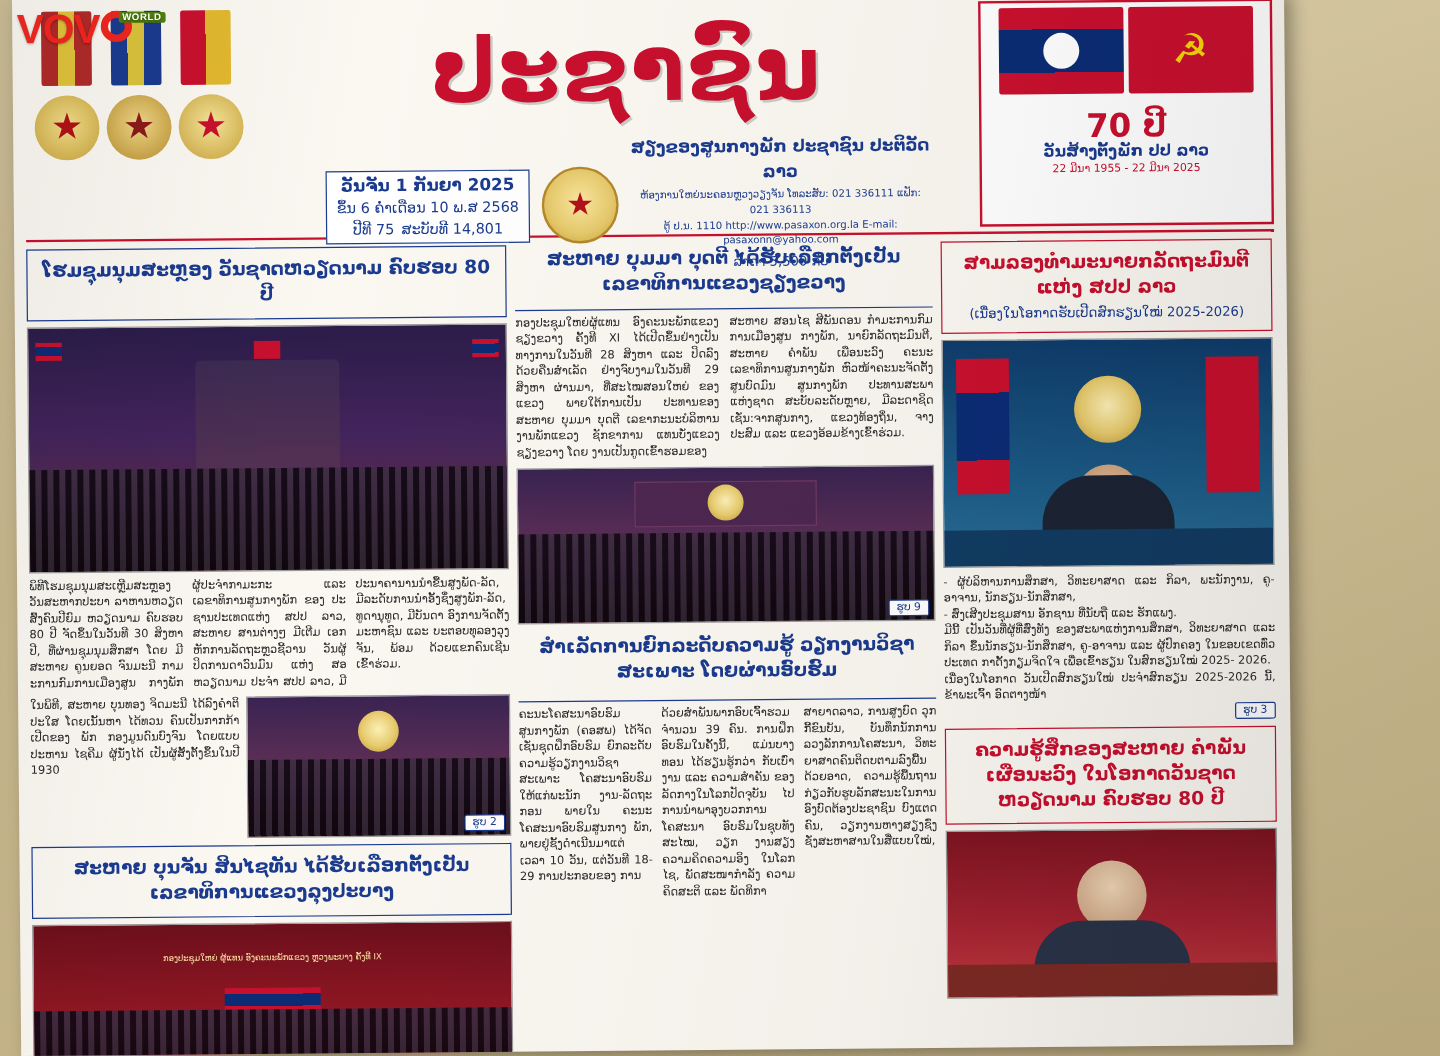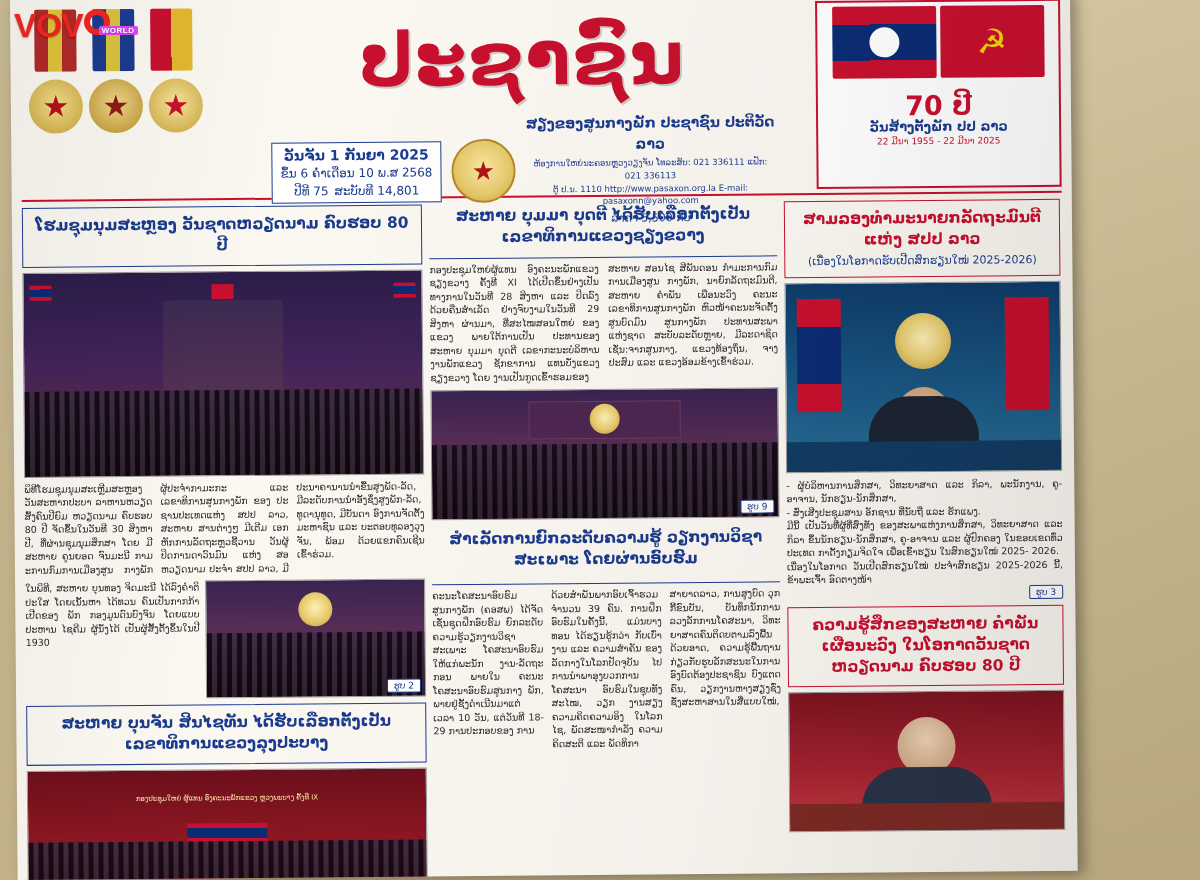--- a/index.html
+++ b/index.html
@@ -40,22 +40,22 @@
     display: flex; align-items: flex-start; font-weight: bold;
     color: #e8241f; font-size: 34px; letter-spacing: -1px;
     text-shadow: 0 1px 2px rgba(0,0,0,0.35);
     font-family: "Liberation Sans", sans-serif;
   }
   #vov-logo .o-ring {
     width: 26px; height: 26px; border: 6px solid #e8241f; border-radius: 50%;
     display: inline-block; margin: 3px 1px 0 1px;
   }
   #vov-logo .world {
-    font-size: 8px; color: #fff; background: #d946ef;
-    border-radius: 2px; padding: 0 3px; margin-top: 20px; margin-left: -12px;
+    font-size: 8px; color: #fff; background: #4d7c0f;
+    border-radius: 2px; padding: 0 3px; margin-top: 4px; margin-left: -12px;
     letter-spacing: 0.5px;
   }
   
   .masthead { display: flex; height: 190px; position: relative; }
   .medals { width: 215px; position: relative; }
   .ribbon {
     position: absolute; top: 4px; width: 42px; height: 62px;
     border-radius: 2px;
   }
   .medal-star {

